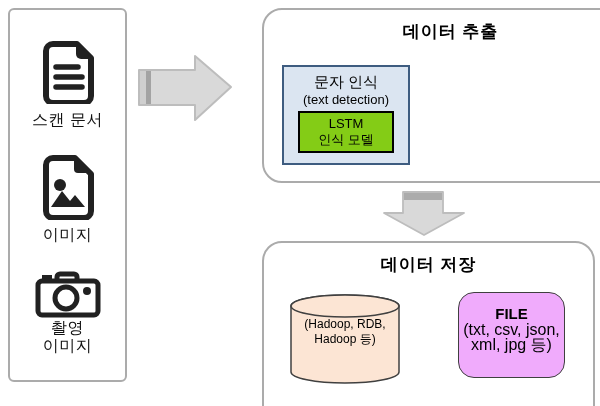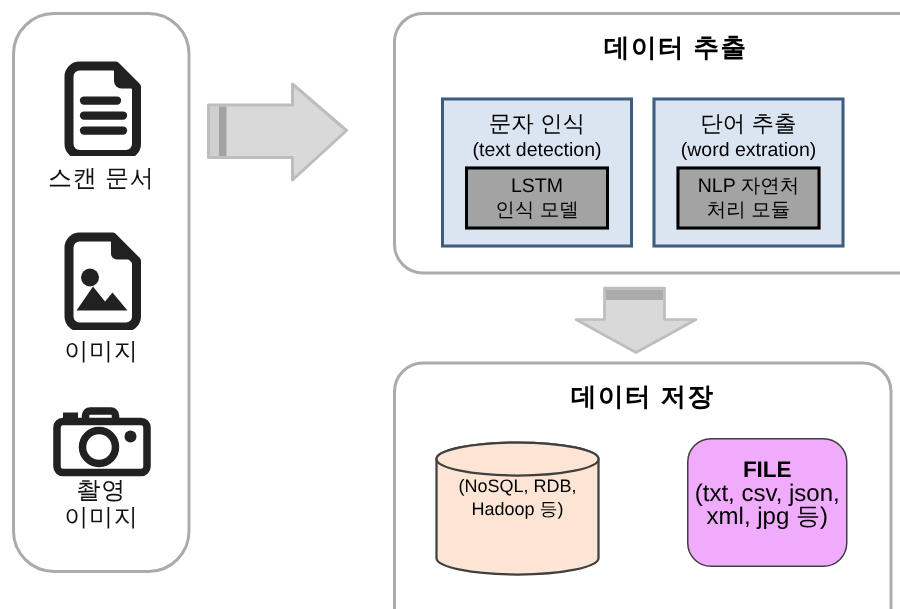--- a/index.html
+++ b/index.html
@@ -3,35 +3,35 @@
 <meta charset="utf-8">
 <style>
   * { margin:0; padding:0; box-sizing:border-box; }
   html,body { background:#fff; }
   body { font-family:"Liberation Sans","DejaVu Sans",sans-serif; color:#1a1a1a; }
   .canvas { position:relative; width:600px; height:406px; background:#fff; overflow:hidden; }
 
   .panel { position:absolute; background:#fff; border:2px solid #ababab; }
 
   
-  .sources { left:8px; top:8px; width:119px; height:374px; border-radius:28px; }
+  .sources { left:8px; top:8px; width:119px; height:374px; border-radius:6px; }
   .src-row { position:absolute; left:0; width:100%; display:flex; justify-content:center; text-align:center; }
   .src-label { font-size:16px; line-height:18px; color:#111; letter-spacing:0.5px; }
 
   
   .extract { left:262px; top:8px; width:377px; height:175px; border-radius:20px; }
   .panel-title { position:absolute; left:0; top:10px; width:100%; text-align:center;
                  font-size:17px; font-weight:600; color:#000; letter-spacing:1px; }
   .module { position:absolute; top:55px; width:128px; height:100px;
             background:#dbe5f1; border:2px solid #3e5c80; text-align:center; }
-  .module.m0 { left:30px; }
+  .module.m0 { left:18px; }
   .module.m1 { left:171px; }
   .module-title { margin-top:6px; font-size:15px; color:#000; }
   .module-sub { font-size:13px; color:#000; }
-  .inner-box { margin:4px auto 0; width:96px; height:42px; background:#a3a3a3; border:2px solid #000;
+  .inner-box { margin:4px auto 0; width:96px; height:42px; background:#84cc16; border:2px solid #000;
                display:flex; flex-direction:column; justify-content:center; font-size:13px; line-height:16px; color:#000; }
 
   
   .store { left:262px; top:241px; width:333px; height:194px; border-radius:20px; }
   .cylinder-wrap { position:absolute; left:25px; top:50px; width:112px; height:92px; }
   .cyl-text { position:absolute; left:0; top:24px; width:100%; text-align:center; }
   .cyl-title { font-size:14px; font-weight:600; color:#000; }
   .cyl-line { font-size:12px; line-height:15px; color:#000; }
   .file-box { position:absolute; left:194px; top:49px; width:107px; height:86px;
               background:#f0abfc; border:1.5px solid #404040; border-radius:16px; text-align:center; }
@@ -110,47 +110,39 @@
 
     <div class="module m0">
       <div class="module-title">문자 인식</div>
       <div class="module-sub">(text detection)</div>
       <div class="inner-box">
         <span>LSTM</span>
         <span>인식 모델</span>
       </div>
     </div>
 
-    <div class="module m1">
-      <div class="module-title">단어 추출</div>
-      <div class="module-sub">(word extration)</div>
-      <div class="inner-box">
-        <span>NLP 자연처</span>
-        <span>처리 모듈</span>
-      </div>
-    </div>
   </div>
 
   <div class="arrow arrow-down">
     <svg width="84" height="48" viewBox="0 0 84 48">
       <polygon points="21,2 61,2 61,23 82,23 42,45 2,23 21,23" fill="#d9d9d9" stroke="#bdbdbd" stroke-width="1.8" stroke-linejoin="round"></polygon>
       <rect x="22" y="3" width="38" height="7" fill="#ababab"></rect>
     </svg>
   </div>
 
   <div class="panel store">
     <div class="panel-title">데이터 저장</div>
 
     <div class="cylinder-wrap">
       <svg width="112" height="92" viewBox="0 0 112 92">
         <path d="M2 13 a54 11 0 0 1 108 0 l0 66 a54 11 0 0 1 -108 0 z" fill="#fce5d4" stroke="#404040" stroke-width="1.5"></path>
         <ellipse cx="56" cy="13" rx="54" ry="11" fill="#fce5d4" stroke="#404040" stroke-width="1.5"></ellipse>
       </svg>
       <div class="cyl-text">
-        <div class="cyl-line">(NoSQL, RDB,</div>
+        <div class="cyl-line">(Hadoop, RDB,</div>
         <div class="cyl-line">Hadoop 등)</div>
       </div>
     </div>
 
     <div class="file-box">
       <div class="file-title">FILE</div>
       <div class="file-line">(txt, csv, json,</div>
       <div class="file-line">xml, jpg 등)</div>
     </div>
   </div>

